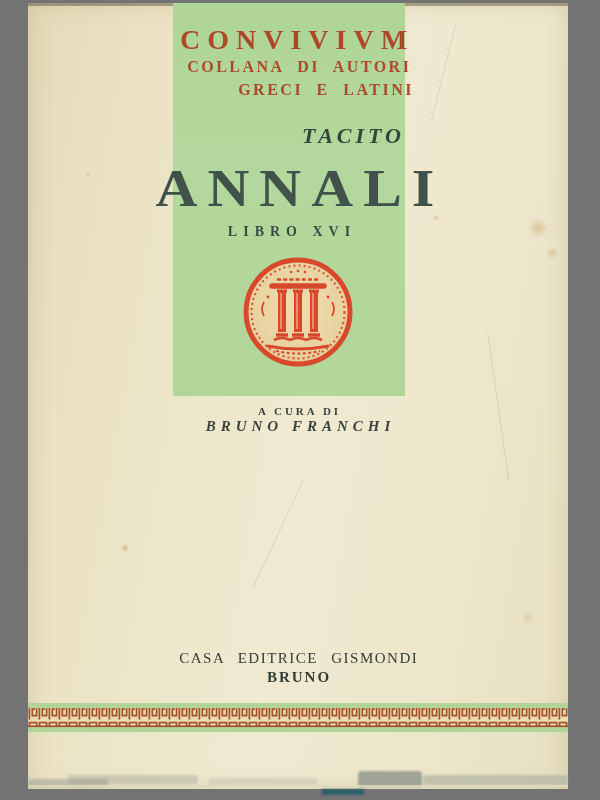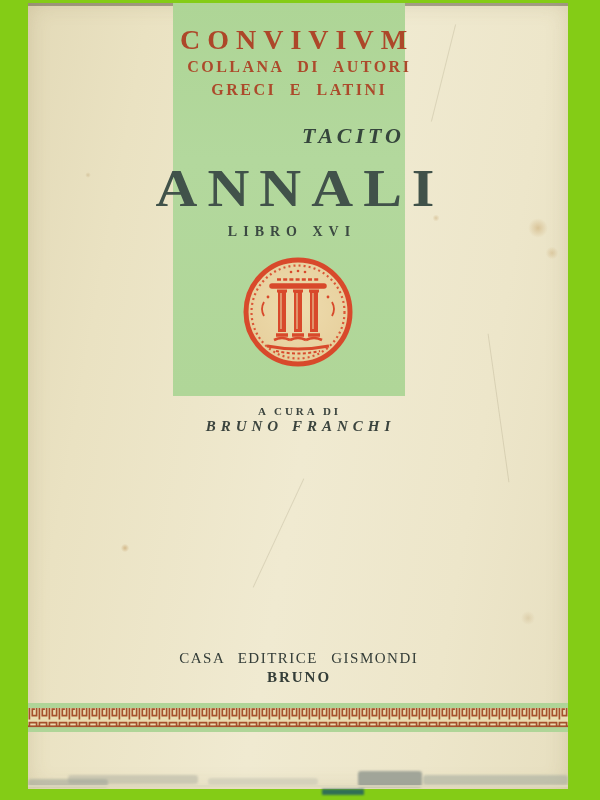--- a/index.html
+++ b/index.html
@@ -1,18 +1,18 @@
 <!DOCTYPE html>
 <html><head>
 <meta charset="utf-8">
 <style>
   html,body{margin:0;padding:0;}
   .stage{
     position:relative;width:600px;height:800px;overflow:hidden;
-    background:#84cc16;
+    background:#737373;
     font-family:"Liberation Serif", serif;
   }
   
   .book{
     position:absolute;left:28px;top:3px;width:540px;height:786px;
     background:
       radial-gradient(circle 14px at 510px 225px, rgba(186,142,74,.38), rgba(186,142,74,0) 70%),
       radial-gradient(circle 9px at 524px 250px, rgba(186,142,74,.30), rgba(186,142,74,0) 70%),
       radial-gradient(circle 5px at 408px 215px, rgba(176,130,62,.30), rgba(176,130,62,0) 70%),
       radial-gradient(circle 6px at 97px 545px, rgba(176,120,50,.40), rgba(176,120,50,0) 70%),
@@ -30,21 +30,21 @@
   .series-title{
     position:absolute;left:0;top:22px;width:100%;text-align:center;
     font-size:28px;font-weight:bold;color:#ad4729;
     letter-spacing:7px;text-indent:7px;line-height:1.1;
   }
   .series-sub{
     position:absolute;left:9px;width:100%;text-align:center;
     font-size:16px;font-weight:bold;color:#ac4a2b;
     letter-spacing:2.5px;text-indent:2.5px;word-spacing:7px;line-height:1;
   }
-  .sub1{top:56px;} .sub2{top:79px;}
+  .sub1{top:56px;} .sub2{top:79px;text-align:right;}
   .author{
     position:absolute;left:0;top:122px;width:100%;text-align:right;
     font-size:22px;font-weight:bold;font-style:italic;color:#35453c;
     letter-spacing:4px;text-indent:4px;line-height:1;
   }
   .main-title{
     position:absolute;left:-3px;top:159px;width:100%;text-align:center;
     font-size:58px;font-weight:bold;color:#41524a;
     letter-spacing:10px;text-indent:10px;line-height:1;
     transform:scaleY(.92);transform-origin:top center;

